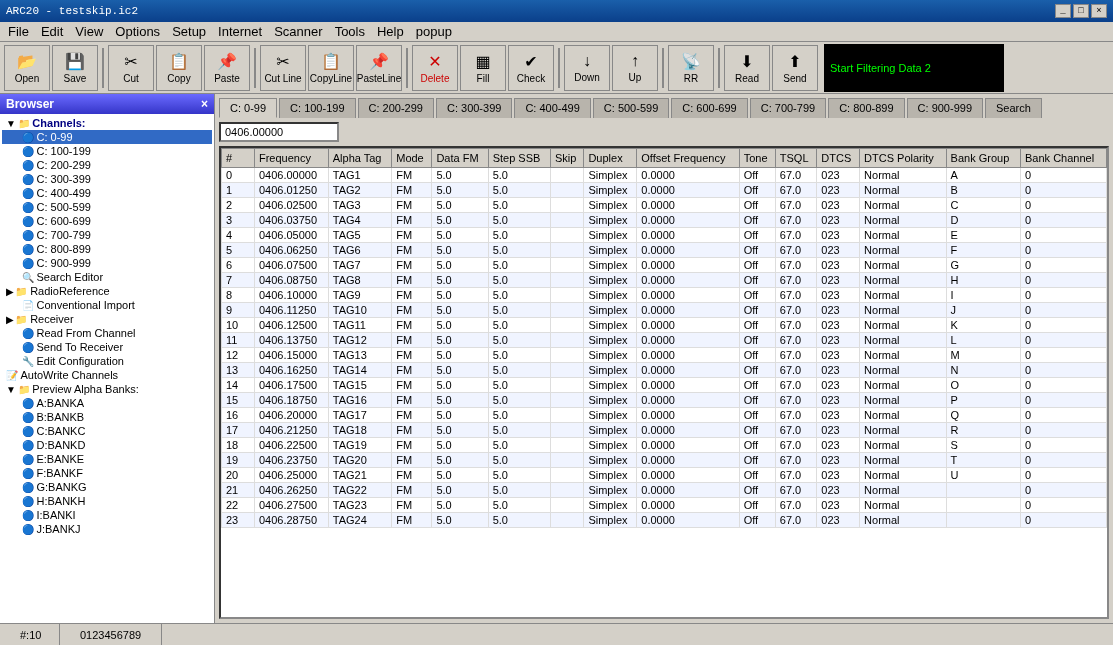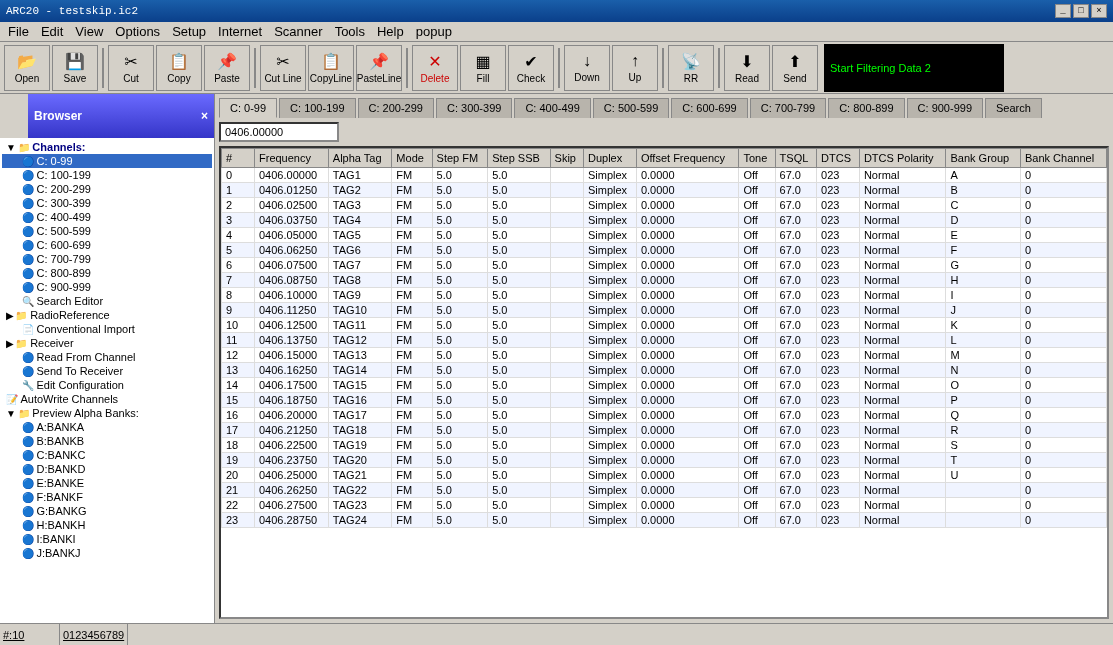--- a/index.html
+++ b/index.html
@@ -19,21 +19,21 @@
     .toolbar-btn { display: flex; flex-direction: column; align-items: center; justify-content: center; width: 46px; height: 46px; background: #d4d0c8; border: 1px solid #888; cursor: pointer; font-size: 10px; gap: 2px; }
     .toolbar-btn .icon { font-size: 16px; }
     .toolbar-separator { width: 2px; height: 40px; background: #888; margin: 0 2px; }
     #filter-box { margin-left: 4px; background: #000; color: #00ff00; padding: 4px 6px; font-size: 11px; width: 180px; height: 48px; display: flex; align-items: center; }
     
     
     #main { display: flex; height: calc(645px - 22px - 20px - 52px - 22px); }
     
     
     #browser { width: 215px; background: #d4d0c8; border-right: 1px solid #888; display: flex; flex-direction: column; }
-    #browser-header { background: linear-gradient(to bottom, #6a6aff, #3535c8); color: white; padding: 15px 6px; font-size: 12px; font-weight: bold; display: flex; align-items: center; justify-content: space-between; margin-left: 28px; }
+    #browser-header { background: linear-gradient(to bottom, #6a6aff, #3535c8); color: white; padding: 3px 6px; font-size: 12px; font-weight: bold; display: flex; align-items: center; justify-content: space-between; }
     #browser-close { color: white; cursor: pointer; font-weight: bold; }
     #browser-content { flex: 1; overflow-y: auto; padding: 2px; background: #fff; }
     .tree-item { display: flex; align-items: center; padding: 1px 0; cursor: pointer; white-space: nowrap; }
     .tree-item.selected { background: #316ac5; color: white; }
     .tree-indent { display: inline-block; }
     .tree-icon { margin-right: 2px; font-size: 10px; }
     .folder-icon { color: #f5a623; }
     .channel-icon { color: #4a90d9; }
     
     
@@ -53,21 +53,21 @@
     
     table { border-collapse: collapse; width: 100%; font-size: 11px; }
     thead { position: sticky; top: 0; }
     thead th { background: #d4d0c8; border: 1px solid #888; padding: 3px 4px; font-weight: normal; white-space: nowrap; text-align: left; min-width: 30px; }
     tbody tr:nth-child(odd) { background: #fff; }
     tbody tr:nth-child(even) { background: #f0f4ff; }
     tbody td { border: 1px solid #ddd; padding: 1px 4px; white-space: nowrap; }
     
     
     #status-bar { height: 22px; background: #d4d0c8; border-top: 1px solid #888; display: flex; align-items: center; gap: 0; font-size: 11px; }
-    .status-cell { padding: 2px 3px; border-right: 1px solid #888; height: 100%; display: flex; align-items: center; text-decoration: underline; }
+    .status-cell { padding: 2px 20px; border-right: 1px solid #888; height: 100%; display: flex; align-items: center; }
     .status-cell:first-child { width: 60px; }
     .status-main { flex: 1; padding: 2px 8px; }
     
     
     ::-webkit-scrollbar { width: 14px; height: 14px; }
     ::-webkit-scrollbar-track { background: #d4d0c8; }
     ::-webkit-scrollbar-thumb { background: #b8b4ac; border: 1px solid #888; }
   </style>
 </head>
 <body>
@@ -359,21 +359,21 @@
     </div>
 
     <div id="table-container">
       <table>
         <thead>
           <tr>
             <th>#</th>
             <th>Frequency</th>
             <th>Alpha Tag</th>
             <th>Mode</th>
-            <th>Step FM</th>
+            <th>Data FM</th>
             <th>Step SSB</th>
             <th>Skip</th>
             <th>Duplex</th>
             <th>Offset Frequency</th>
             <th>Tone</th>
             <th>TSQL</th>
             <th>DTCS</th>
             <th>DTCS Polarity</th>
             <th>Bank Group</th>
             <th>Bank Channel</th>

